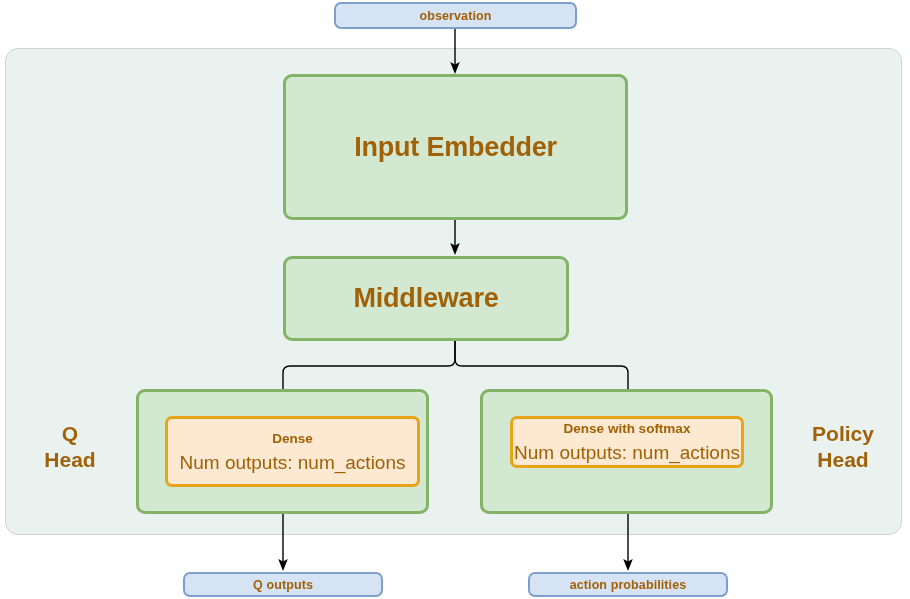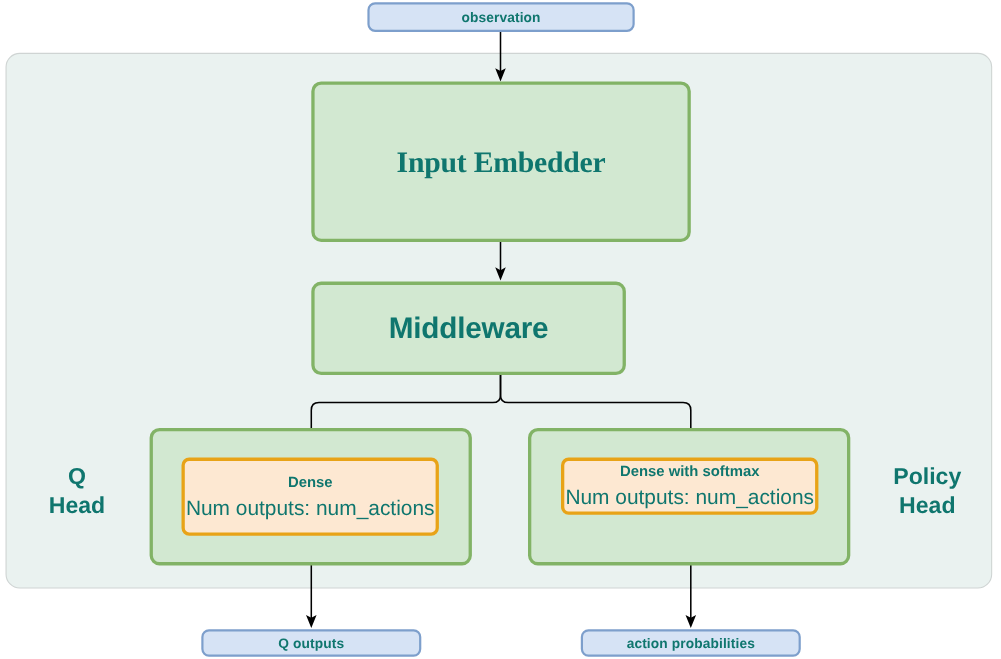--- a/index.html
+++ b/index.html
@@ -24,21 +24,21 @@
 
   
   .node {
     position: absolute;
     box-sizing: border-box;
     display: flex;
     flex-direction: column;
     align-items: center;
     justify-content: center;
     text-align: center;
-    color: #0f766e;
+    color: #a16207;
   }
 
   
   .panel-outer {
     background: #eaf2f0;
     border: 1px solid #cfd4d3;
     border-radius: 13px;
   }
 
   
@@ -150,36 +150,36 @@
     <g>
       <path class="edge-line" d="M628,487 L628,562"></path>
       <path class="edge-head" d="M628,571 L623.2,559 L628,561.6 L632.8,559 Z"></path>
     </g>
   </svg>
 
   <div class="node io-box" style="left:334px; top:2px; width:243px; height:27px;">
     <span>observation</span>
   </div>
 
-  <div class="node green-box" style="left:283px; top:74px; width:345px; height:146px;font-family:Liberation Serif, serif;">
+  <div class="node green-box" style="left:283px; top:74px; width:345px; height:146px;">
     <span class="green-box-title">Input Embedder</span>
   </div>
 
   <div class="node green-box" style="left:283px; top:256px; width:286px; height:85px;">
     <span class="green-box-title">Middleware</span>
   </div>
 
   <div class="node head-caption" style="left:18px; top:418px; width:104px; height:58px;">
     <span>Q
 Head</span>
   </div>
 
   <div class="node head-box" style="left:136px; top:389px; width:293px; height:125px;"></div>
 
-  <div class="node dense-box" style="left:165px; top:416px; width:234px; height:71px;">
+  <div class="node dense-box" style="left:165px; top:416px; width:255px; height:71px;">
     <span class="dense-title">Dense</span>
     <span class="dense-sub">Num outputs: num_actions</span>
   </div>
 
   <div class="node head-box" style="left:480px; top:389px; width:293px; height:125px;"></div>
 
   <div class="node dense-box" style="left:510px; top:416px; width:234px; height:52px;">
     <span class="dense-title">Dense with softmax</span>
     <span class="dense-sub">Num outputs: num_actions</span>
   </div>

